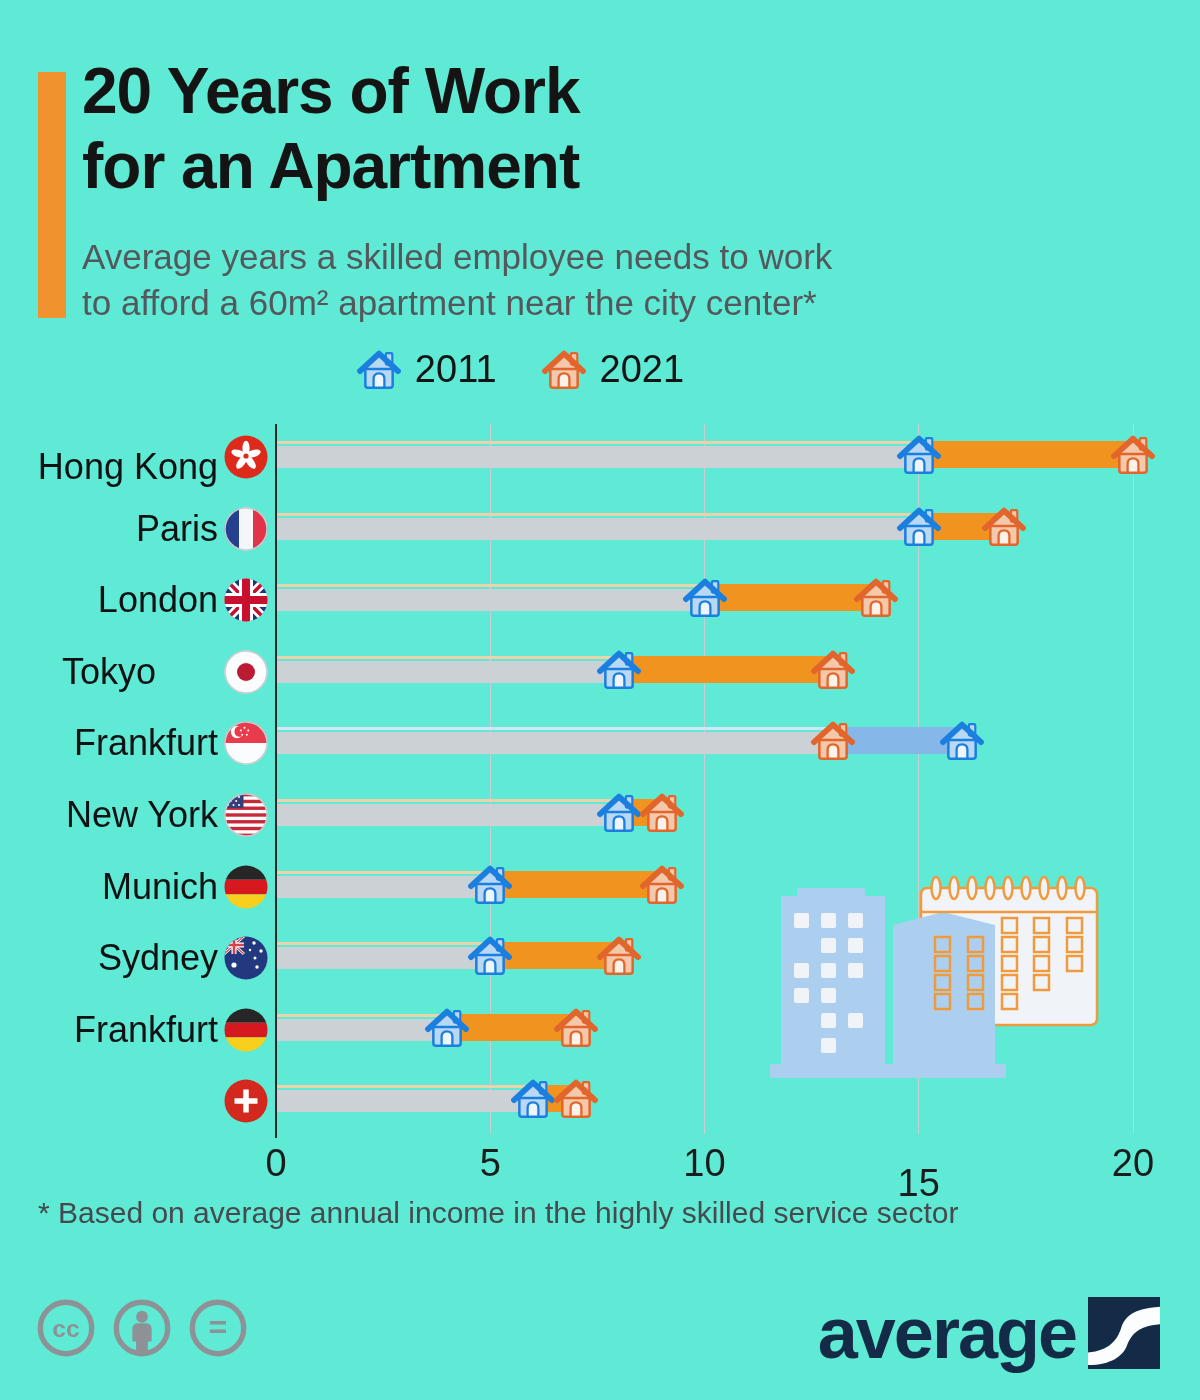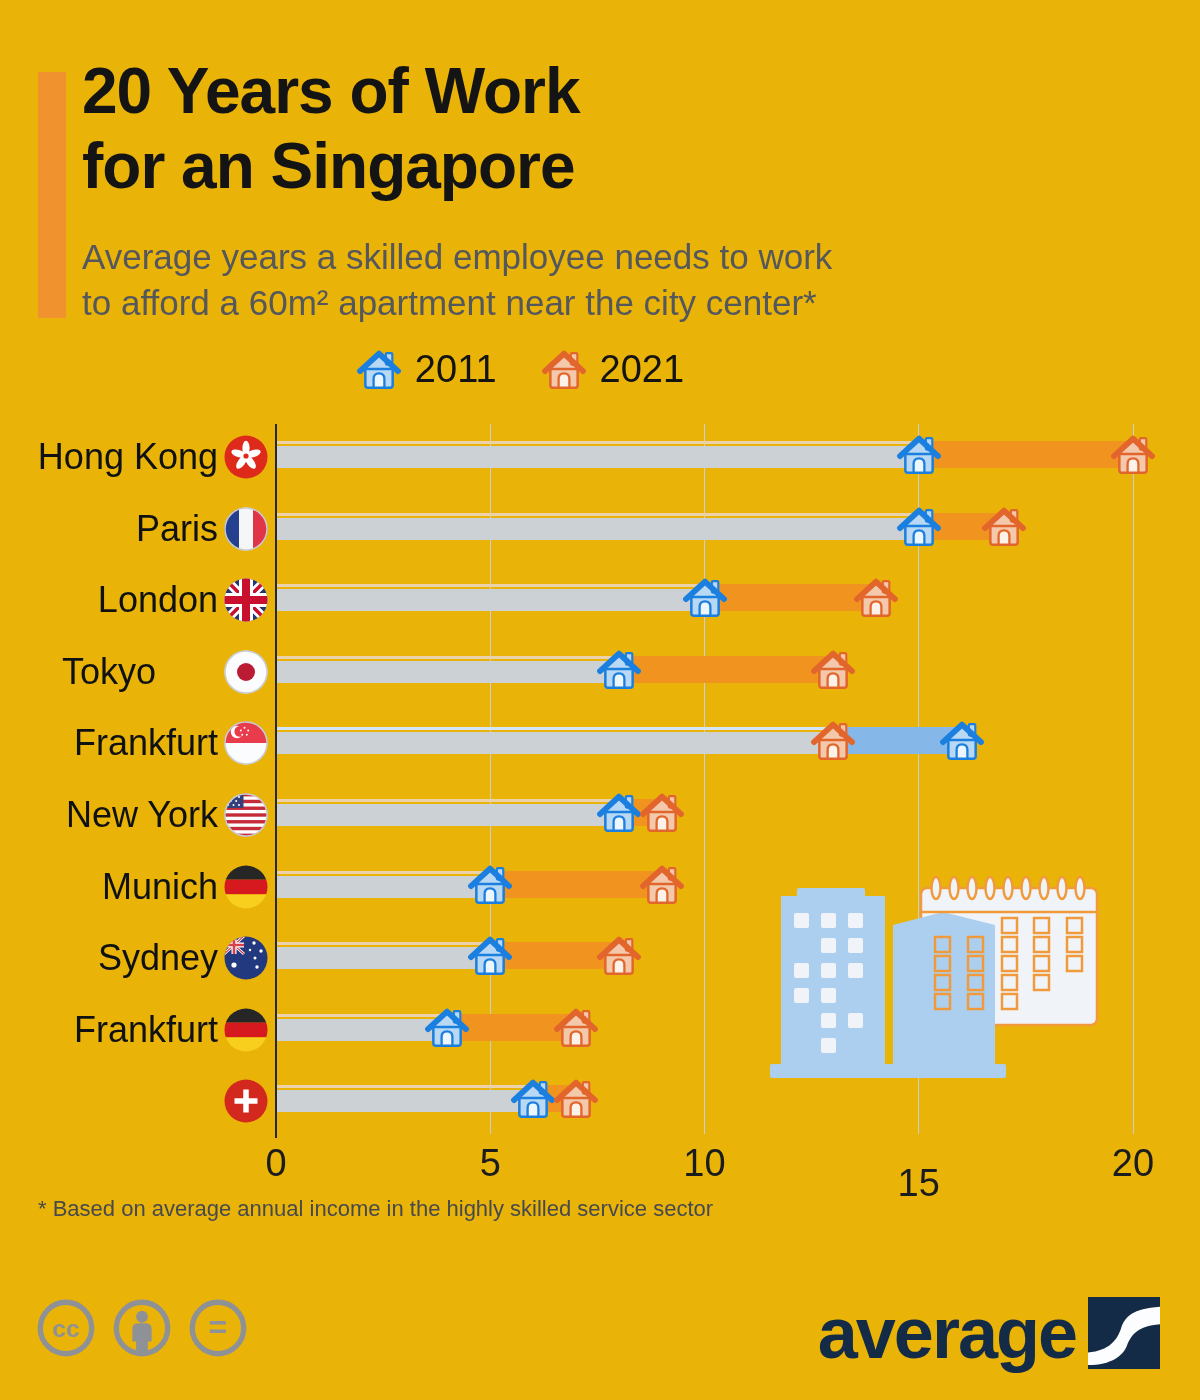--- a/index.html
+++ b/index.html
@@ -1,49 +1,49 @@
 <!DOCTYPE html>
 <html><head>
 <meta charset="utf-8">
 <style>
   html,body{margin:0;padding:0;background:#f0f4f8;}
-  .page{position:relative;width:1200px;height:1400px;background:#eab308;overflow:hidden;
+  .page{position:relative;width:1200px;height:1400px;background:#5eead4;overflow:hidden;
         font-family:"Liberation Sans", sans-serif;}
   .accent{position:absolute;left:38px;top:72px;width:28px;height:246px;background:#f0922e;}
   .title{position:absolute;left:82px;top:54px;margin:0;font-size:64px;line-height:75px;
          font-weight:bold;color:#141414;letter-spacing:-1px;}
   .subtitle{position:absolute;left:82px;top:234px;margin:0;font-size:35px;line-height:46px;color:#54575c;}
   .legend{position:absolute;left:0;top:346px;width:1040px;display:flex;justify-content:center;
           align-items:center;gap:44px;}
   .legend-item{display:flex;align-items:center;gap:13px;font-size:38px;color:#141414;}
   .legend-house{width:46px;height:46px;}
   #chart{position:absolute;left:0;top:0;width:1200px;height:1400px;}
   .gridline{position:absolute;top:424px;height:710px;width:1px;background:#c9ced5;}
   .gridline.axis{width:2px;background:#26282b;height:714px;}
   .tick{position:absolute;top:1142px;width:90px;text-align:center;font-size:38px;color:#1b1c1e;}
   .row-label{position:absolute;left:0;width:218px;text-align:right;font-size:36px;color:#101113;
              line-height:44px;white-space:nowrap;}
   .flag{position:absolute;width:44px;height:44px;}
   .bar{position:absolute;}
   .house{position:absolute;width:46px;height:46px;}
   .decoration{position:absolute;left:770px;top:868px;width:350px;height:215px;}
-  .footnote{position:absolute;left:38px;top:1196px;font-size:22px;color:#46494e;}
+  .footnote{position:absolute;left:38px;top:1196px;font-size:30px;color:#46494e;}
   .source{position:absolute;left:38px;top:1238px;font-size:30px;color:#46494e;}
   .license{position:absolute;left:36px;top:1298px;display:flex;gap:16px;}
   .license-icon{width:60px;height:60px;cursor:pointer;}
   .brand{position:absolute;right:40px;top:1292px;display:flex;align-items:center;gap:12px;cursor:pointer;}
   .brand-text{font-size:72px;font-weight:bold;color:#142b47;letter-spacing:-2px;}
   .brand-mark{width:72px;height:72px;}
 </style>
 </head>
 <body>
 
 <div class="page">
   <div class="accent"></div>
-  <h1 class="title"><span>20 Years of Work</span><br><span>for an Singapore</span></h1>
+  <h1 class="title"><span>20 Years of Work</span><br><span>for an Apartment</span></h1>
   <p class="subtitle"><span>Average years a skilled employee needs to work</span><br><span>to afford a 60m² apartment near the city center*</span></p>
 
   <div class="legend" id="legend">
       <div class="legend-item">
         <span class="legend-house"><svg viewBox="0 0 64 64" width="100%" height="100%">
     <path d="M9 33 L32 12 L55 33 Z" fill="#b9d8f4"></path>
     <rect x="41.5" y="10" width="9" height="16" rx="1.5" fill="#b9d8f4" stroke="#1b7fe0" stroke-width="3"></rect>
     <path d="M13 32 L13 54.5 Q13 58 16.5 58 L47.5 58 Q51 58 51 54.5 L51 32 Z" fill="#b9d8f4" stroke="#1b7fe0" stroke-width="3.5" stroke-linejoin="round"></path>
     <path d="M5.5 35 L32 10.5 L58.5 35" fill="none" stroke="#1b7fe0" stroke-width="8" stroke-linecap="round" stroke-linejoin="round"></path>
     <path d="M24.5 58 L24.5 45.5 Q24.5 38 32 38 Q39.5 38 39.5 45.5 L39.5 58 Z" fill="#eef6fd" stroke="#1b7fe0" stroke-width="3.2"></path>
@@ -125,21 +125,21 @@
         <rect x="232" y="107" width="15" height="15"></rect>
           <rect x="264" y="107" width="15" height="15"></rect>
         <rect x="232" y="126" width="15" height="15"></rect>
       </g>
     </svg>
   <div class="tick" style="left: 231px;">0</div>
       <div class="tick" style="left: 445.25px;">5</div>
       <div class="tick" style="left: 659.5px;">10</div>
       <div class="tick" style="left: 873.75px; margin-top: 20px;">15</div>
       <div class="tick" style="left: 1088px;">20</div>
-      <div class="row-label" style="top: 435px;">Hong Kong</div>
+      <div class="row-label" style="top: 445px;">Hong Kong</div>
       <div class="flag" style="left: 224px; top: 435px;"><svg viewBox="0 0 44 44" width="100%" height="100%">
           <defs>
             <clipPath id="fc0">
               <circle cx="22" cy="22" r="21.5"></circle>
             </clipPath>
           </defs>
           <g clip-path="url(#fc0)">
             <rect width="44" height="44" fill="#dd2a1b"></rect>
             <ellipse cx="22" cy="13.5" rx="3.6" ry="7.8" fill="#fff" transform="rotate(0 22 21)"></ellipse>
             <ellipse cx="22" cy="13.5" rx="3.6" ry="7.8" fill="#fff" transform="rotate(72 22 21)"></ellipse>

